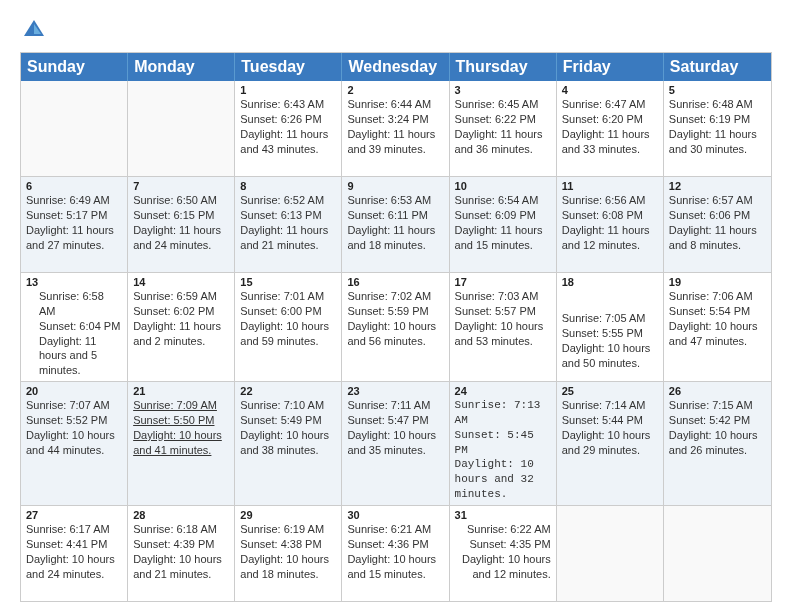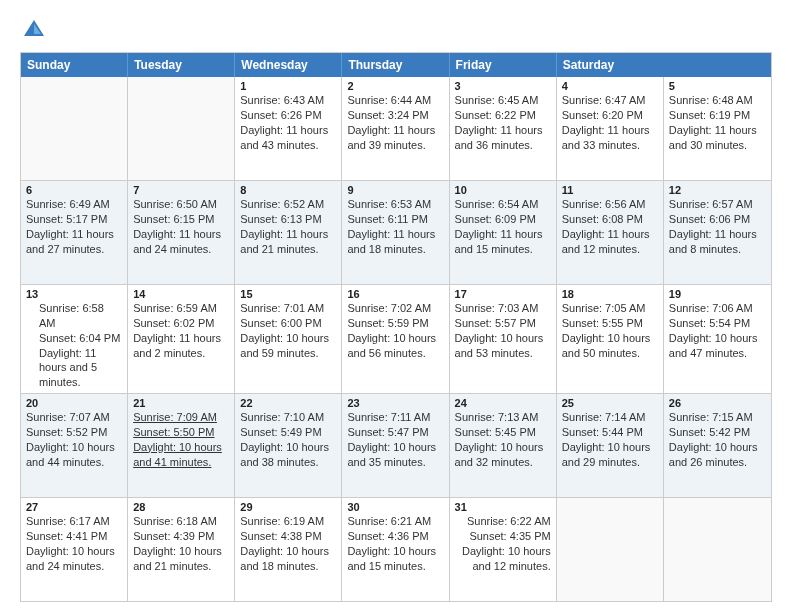--- a/index.html
+++ b/index.html
@@ -66,21 +66,21 @@
       flex-direction: column;
       border: 1px solid #ccc;
     }
     .cal-header {
       display: grid;
       grid-template-columns: repeat(7, 1fr);
       background: #3a7abf;
     }
     .cal-header-cell {
       color: #fff;
-      font-size: 12px;
+      font-size: 16px;
       font-weight: bold;
       padding: 5px 6px;
       border-right: 1px solid #5a9ad0;
       text-align: left;
     }
     .cal-header-cell:last-child { border-right: none; }
     .cal-body {
       flex: 1;
       display: flex;
       flex-direction: column;
@@ -133,20 +133,21 @@
     </div>
     <div class="title-area">
       <div class="month-title"></div>
       <div class="subtitle"></div>
     </div>
   </div>
 
   <div class="calendar">
     <div class="cal-header">
     <div class="cal-header-cell">Sunday</div>
+        <div class="cal-header-cell">Monday</div>
         <div class="cal-header-cell">Tuesday</div>
         <div class="cal-header-cell">Wednesday</div>
         <div class="cal-header-cell">Thursday</div>
         <div class="cal-header-cell">Friday</div>
         <div class="cal-header-cell">Saturday</div>
       </div>
     <div class="cal-body">
     <div class="cal-row">
           <div class="cal-cell empty"></div>
           <div class="cal-cell empty"></div>
@@ -251,21 +252,21 @@
 Daylight: 10 hours and 56 minutes.</div>
           </div>
           <div class="cal-cell">
             <div class="day-num">17</div>
             <div class="cell-text" style="white-space: pre-line;">Sunrise: 7:03 AM
 Sunset: 5:57 PM
 Daylight: 10 hours and 53 minutes.</div>
           </div>
           <div class="cal-cell">
             <div class="day-num">18</div>
-            <div class="cell-text" style="white-space: pre-line;">Sunrise: 7:05 AM
+            <div class="cell-text" style="white-space: pre-line; margin-top: 22px;">Sunrise: 7:05 AM
 Sunset: 5:55 PM
 Daylight: 10 hours and 50 minutes.</div>
           </div>
           <div class="cal-cell">
             <div class="day-num">19</div>
             <div class="cell-text" style="white-space: pre-line;">Sunrise: 7:06 AM
 Sunset: 5:54 PM
 Daylight: 10 hours and 47 minutes.</div>
           </div>
         </div>
@@ -289,21 +290,21 @@
 Daylight: 10 hours and 38 minutes.</div>
           </div>
           <div class="cal-cell alt-row">
             <div class="day-num">23</div>
             <div class="cell-text" style="white-space: pre-line;">Sunrise: 7:11 AM
 Sunset: 5:47 PM
 Daylight: 10 hours and 35 minutes.</div>
           </div>
           <div class="cal-cell alt-row">
             <div class="day-num">24</div>
-            <div class="cell-text" style="white-space: pre-line;">Sunrise: 7:13 AM
+            <div class="cell-text" style="white-space: pre-line; font-family: Liberation Mono, monospace;">Sunrise: 7:13 AM
 Sunset: 5:45 PM
 Daylight: 10 hours and 32 minutes.</div>
           </div>
           <div class="cal-cell alt-row">
             <div class="day-num">25</div>
             <div class="cell-text" style="white-space: pre-line;">Sunrise: 7:14 AM
 Sunset: 5:44 PM
 Daylight: 10 hours and 29 minutes.</div>
           </div>
           <div class="cal-cell alt-row">

